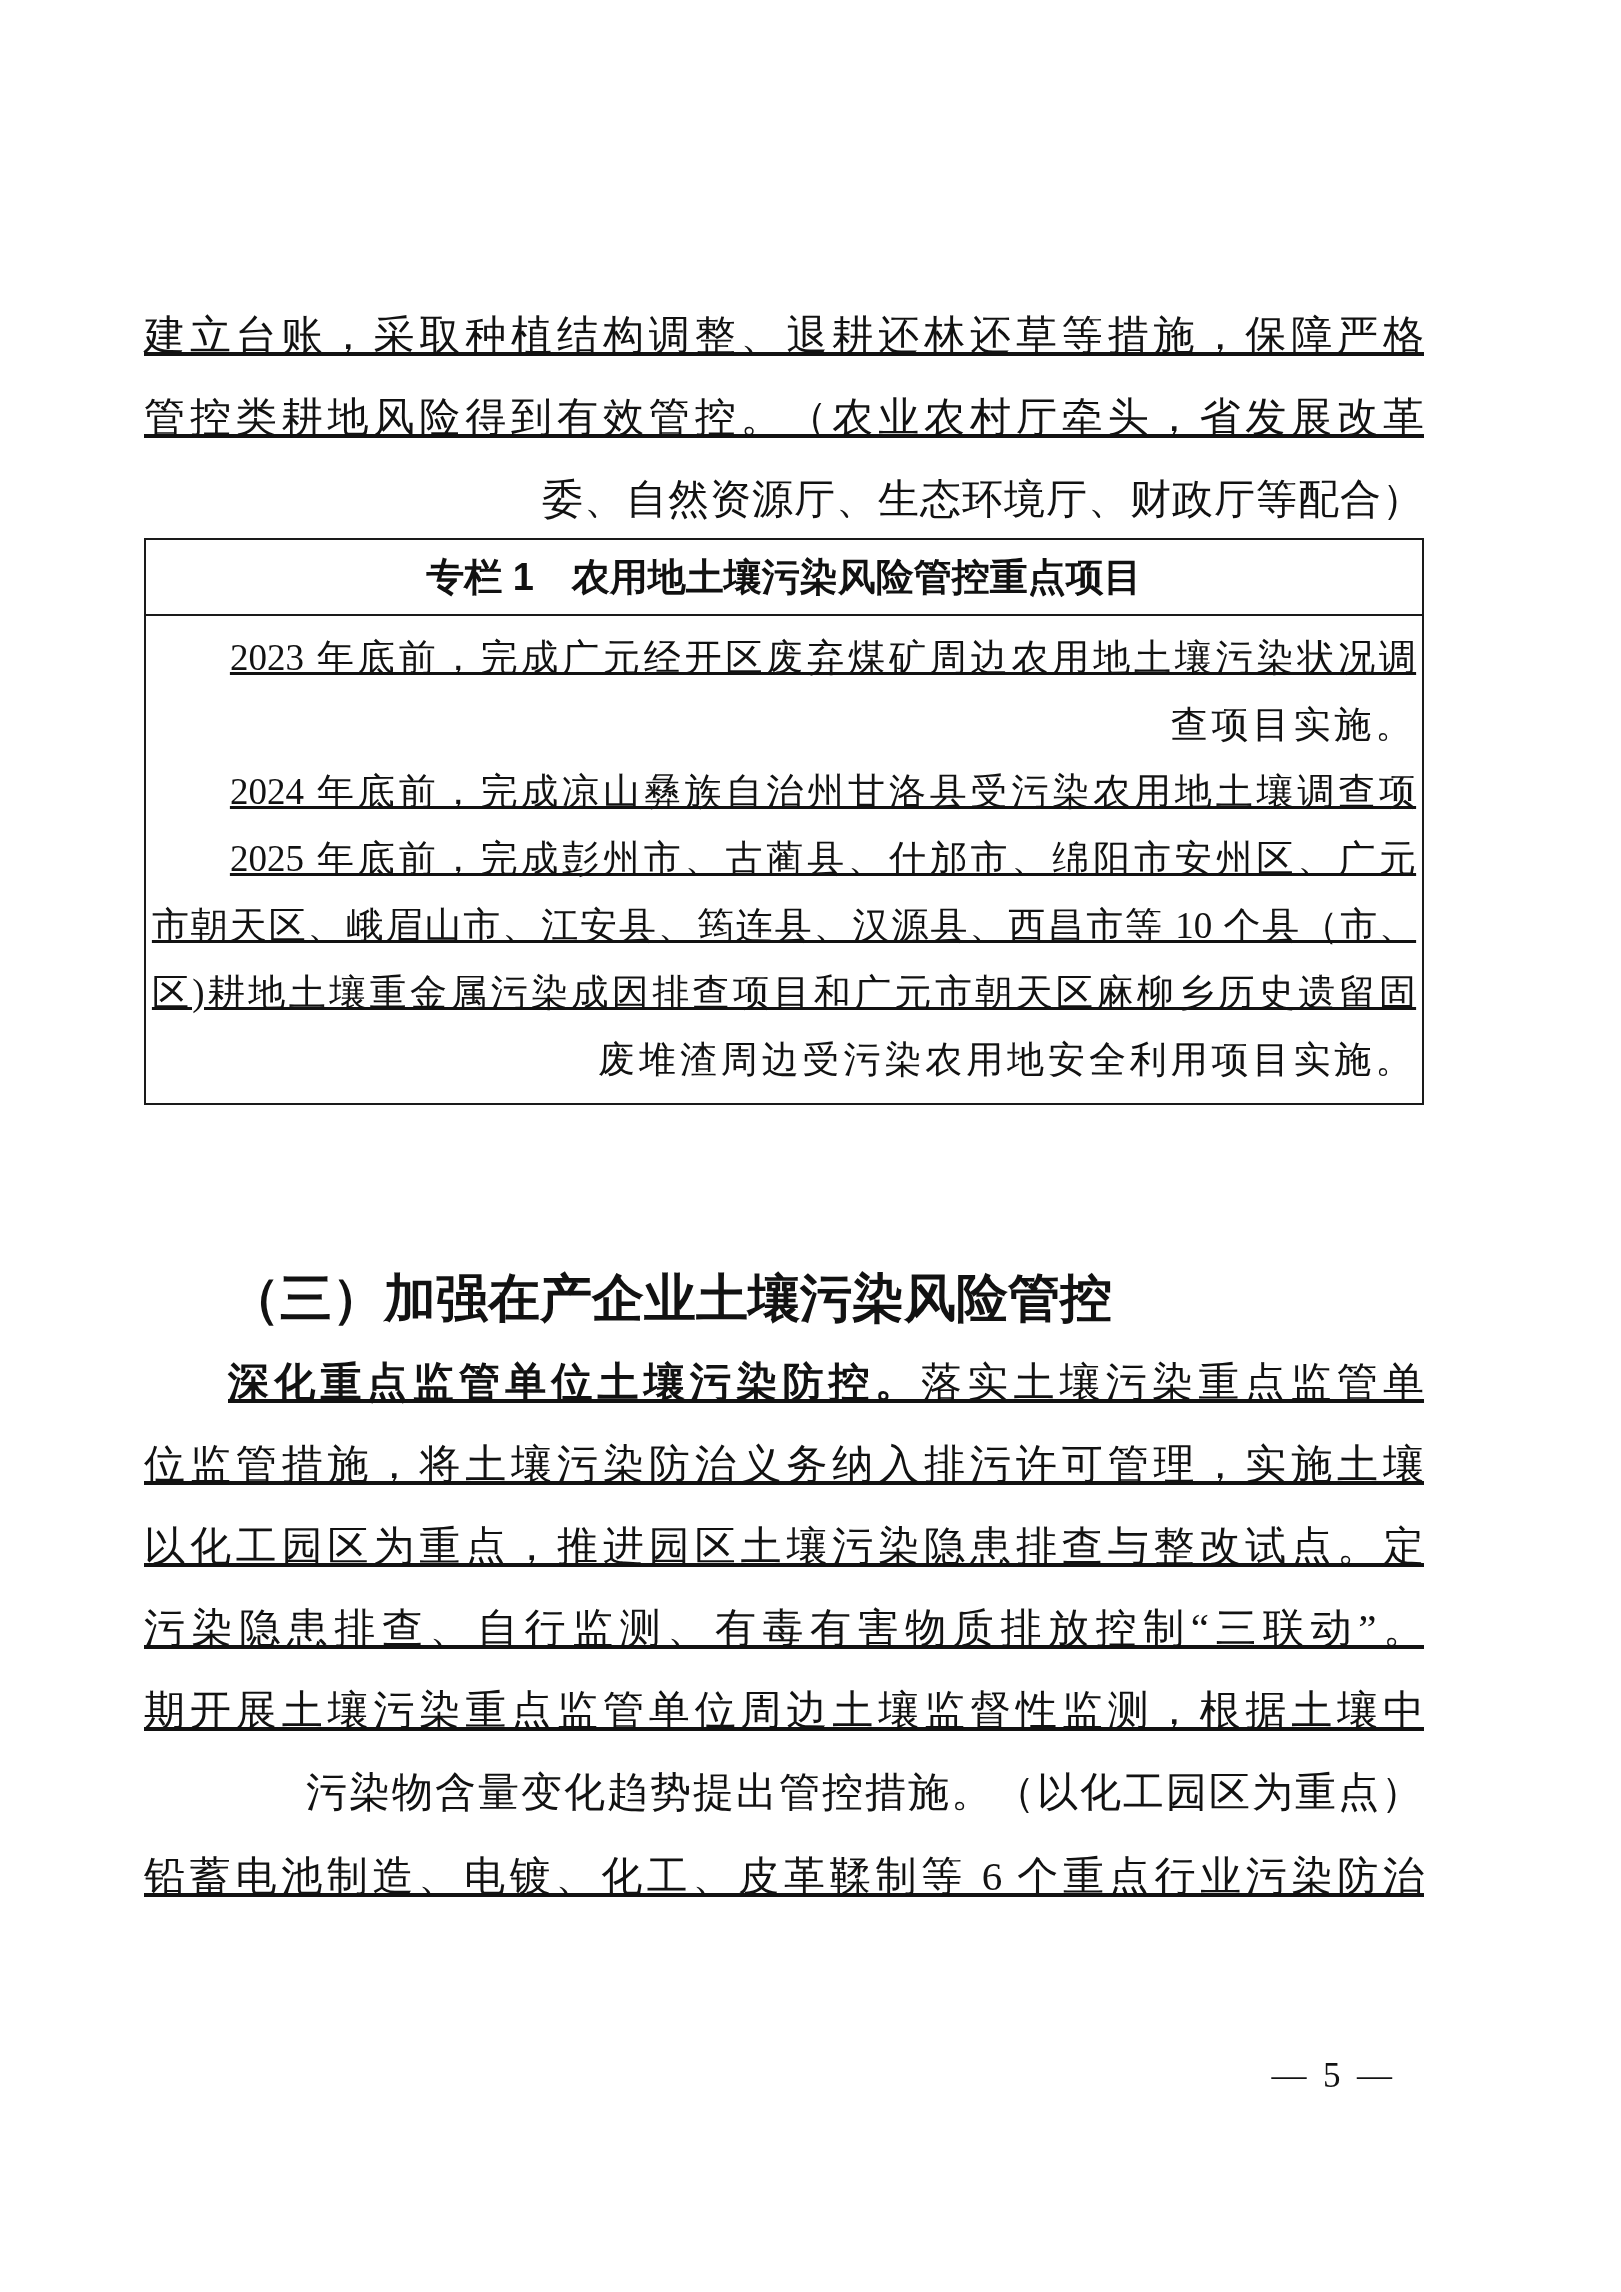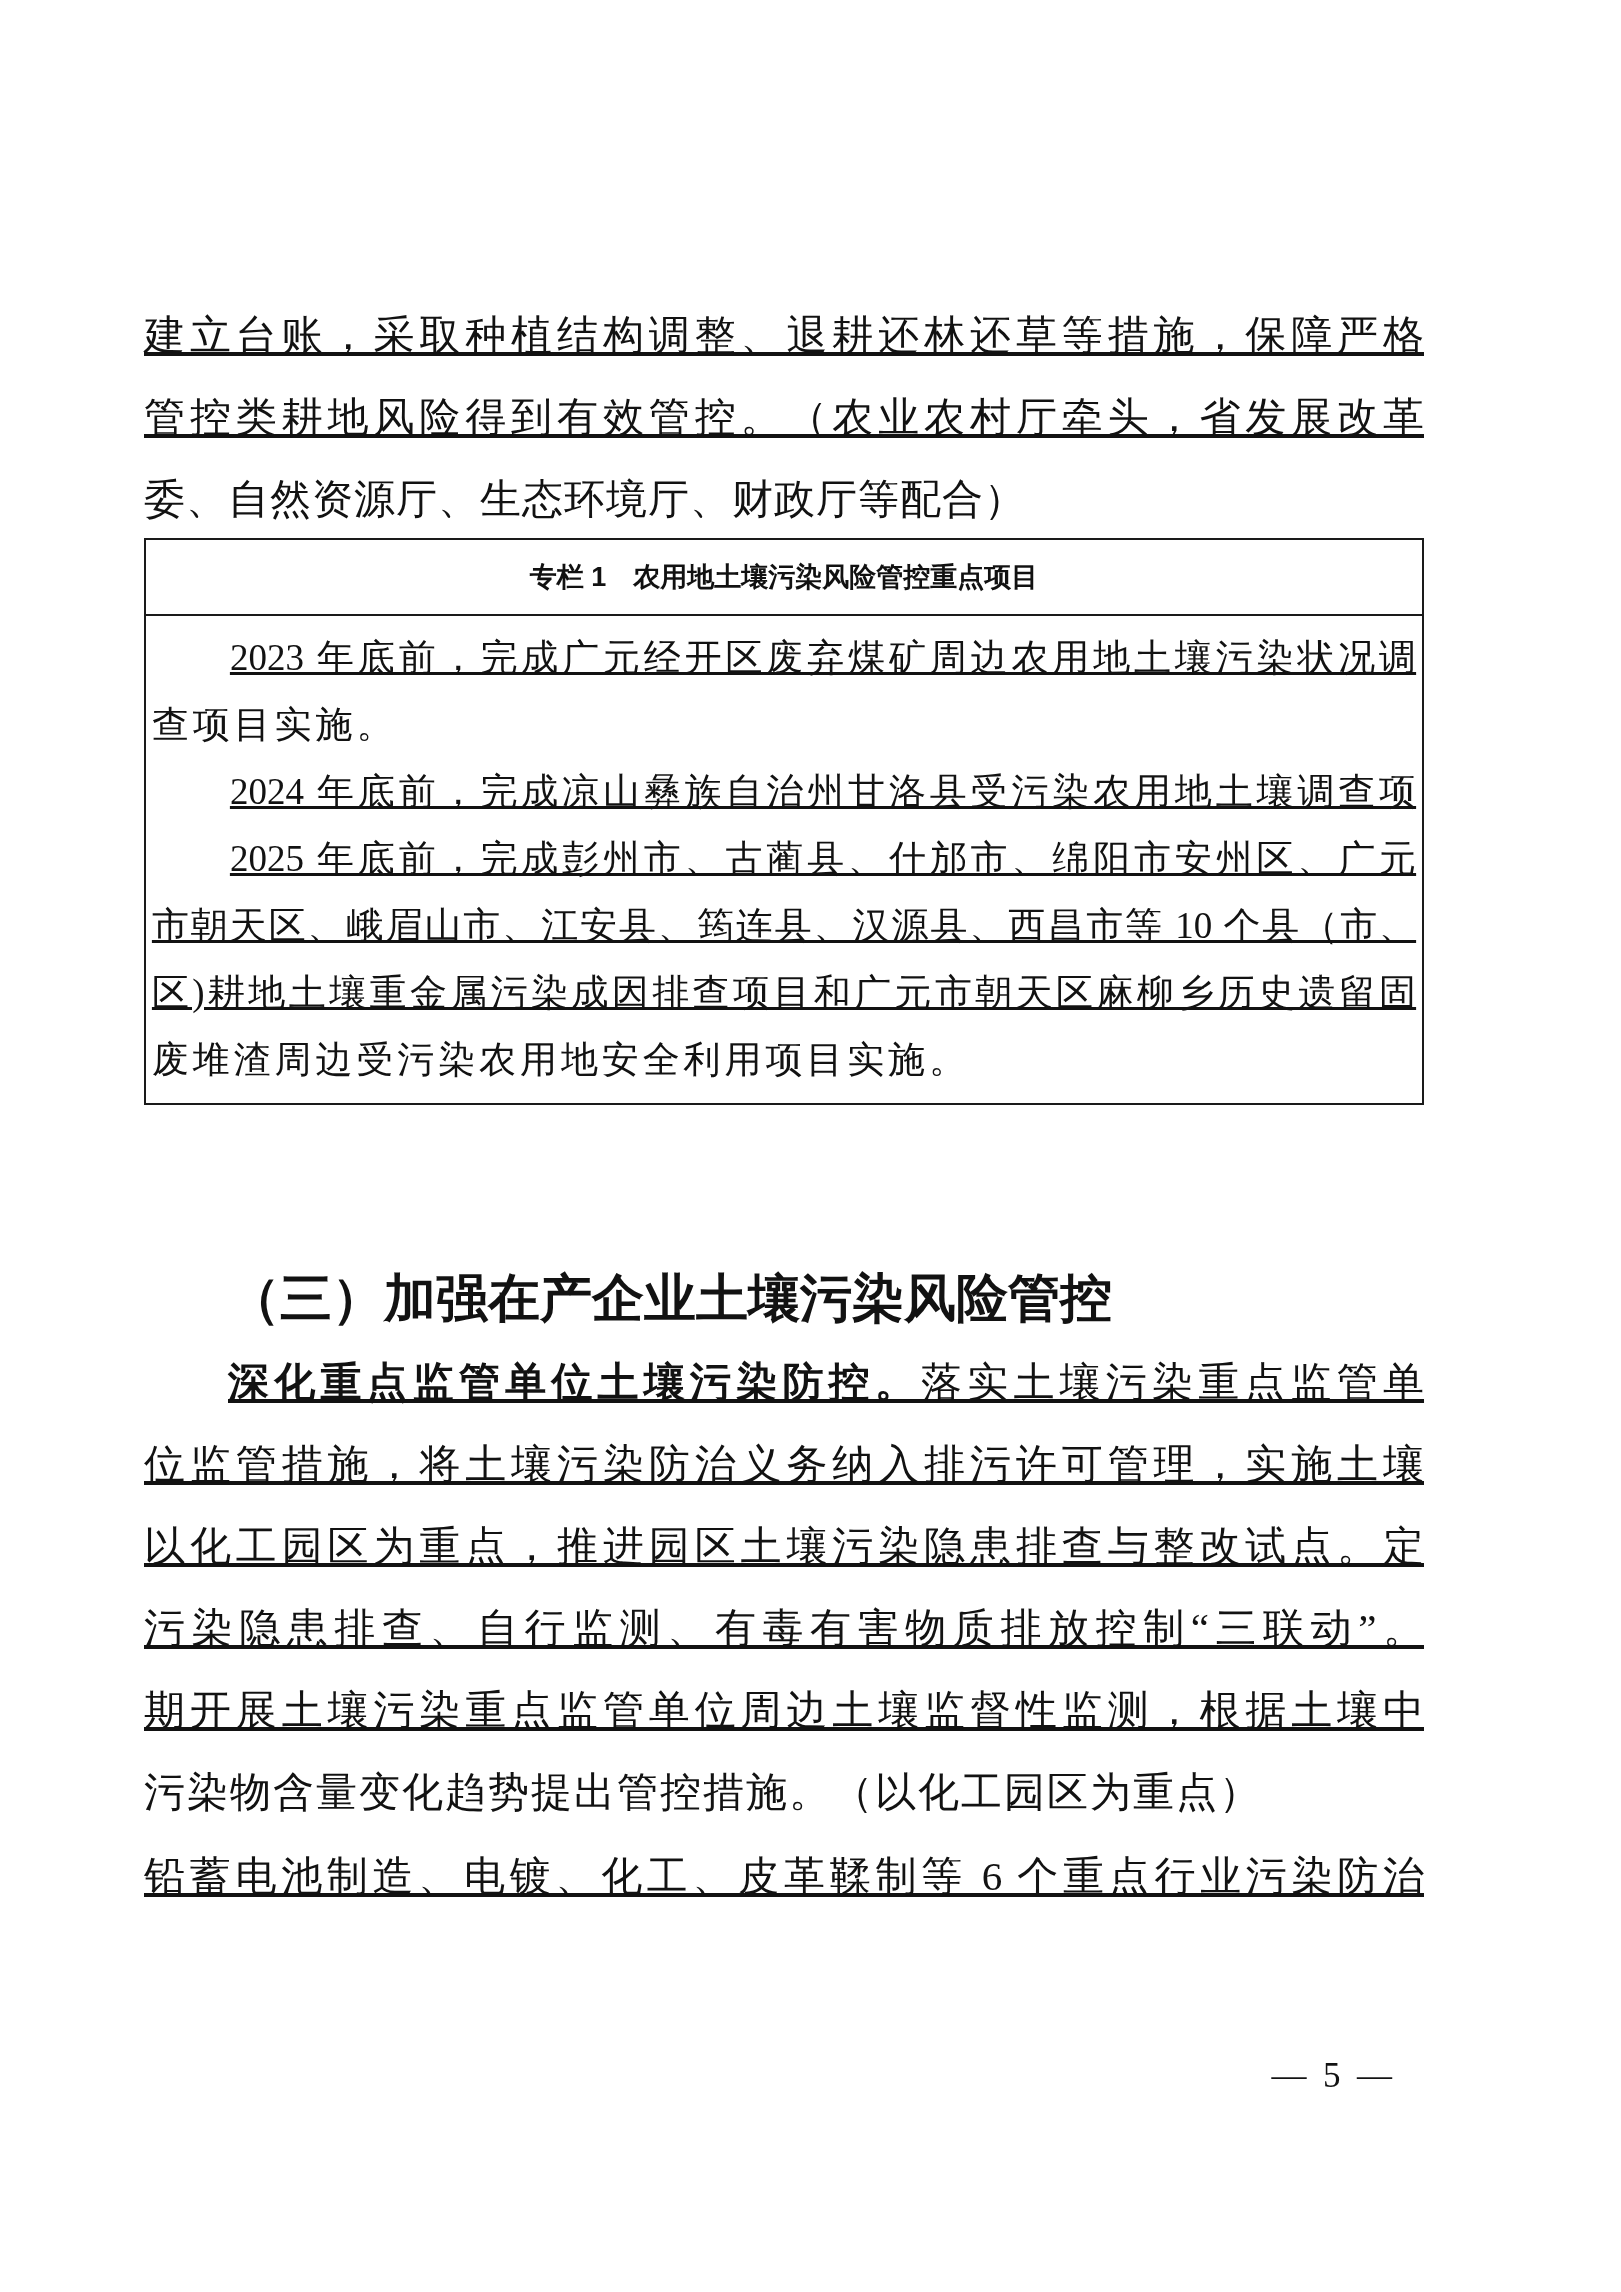--- a/index.html
+++ b/index.html
@@ -18,21 +18,21 @@
   .ln {
     font-size: 41px;
     height: 82px;
     line-height: 82px;
     white-space: normal;
     color: #121212;
   }
   
   .st { text-align: justify; text-align-last: justify; text-decoration: underline; }
   
-  .nl { text-align: left; letter-spacing: 2px; }
+  .nl { text-align: right; letter-spacing: 2px; }
   
   .ind { text-indent: 82px; }
 
   .bold-cn { font-weight: 700; font-family: "Liberation Sans", sans-serif; }
 
   
   .intro { top: 294px; }
 
   
   .colbox {
@@ -41,21 +41,21 @@
     left: 144px;
     width: 1280px;
     border: 2px solid #1a1a1a;
     box-sizing: border-box;
     background: #ffffff;
   }
   .colbox-title {
     height: 74px;
     line-height: 74px;
     text-align: center;
-    font-size: 27px;
+    font-size: 38px;
     border-bottom: 2px solid #1a1a1a;
   }
   .colbox-body { padding: 7.8px 5.9px 9.8px 5.9px; }
   .colbox-body .ln {
     font-size: 37px;
     height: 67px;
     line-height: 67px;
   }
   .colbox-body .ind { text-indent: 78px; }
   .colbox-body .nl { letter-spacing: 3.9px; }

